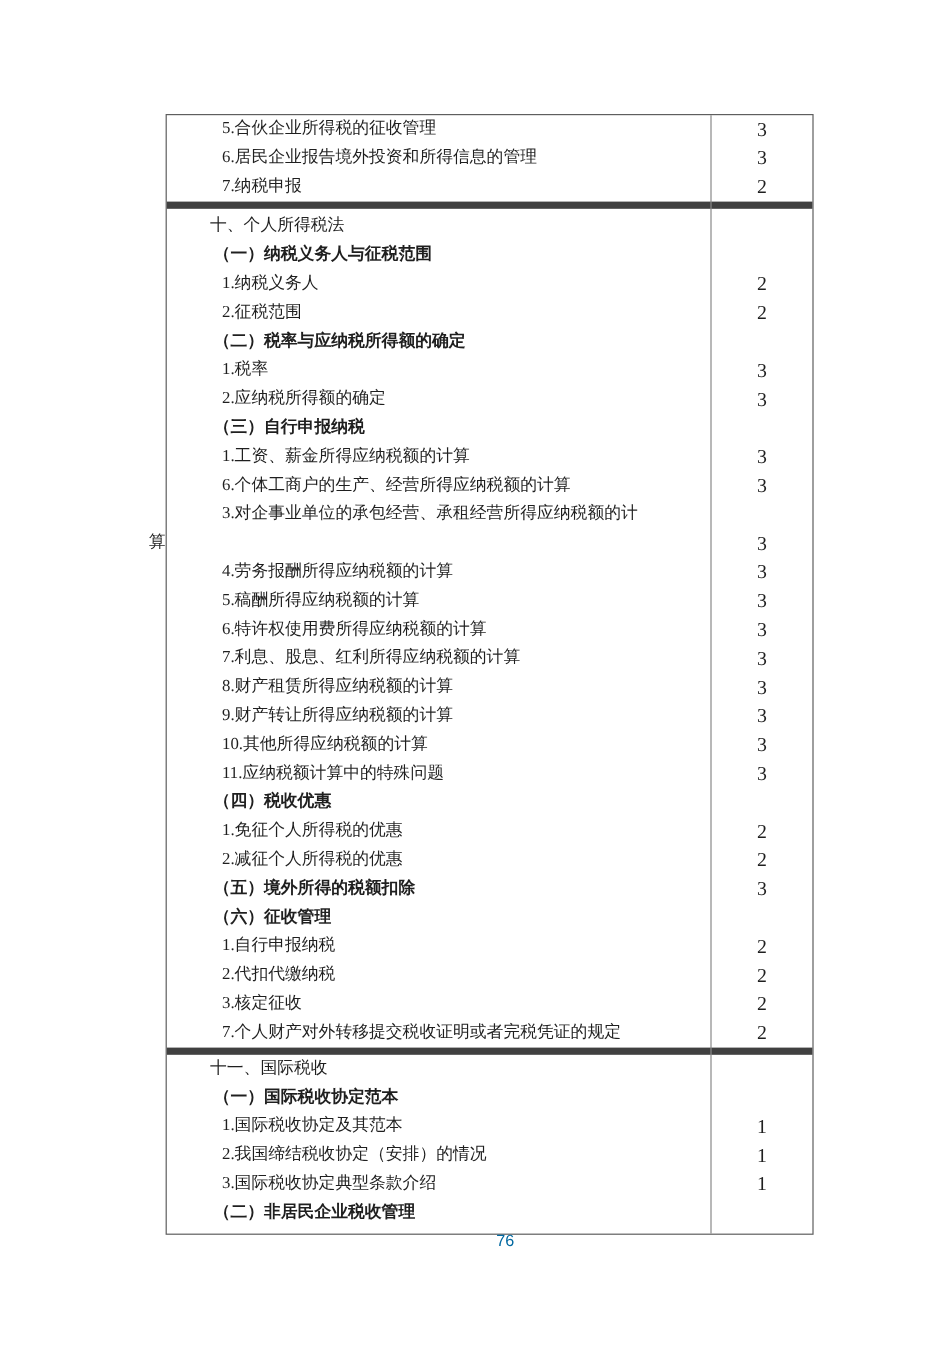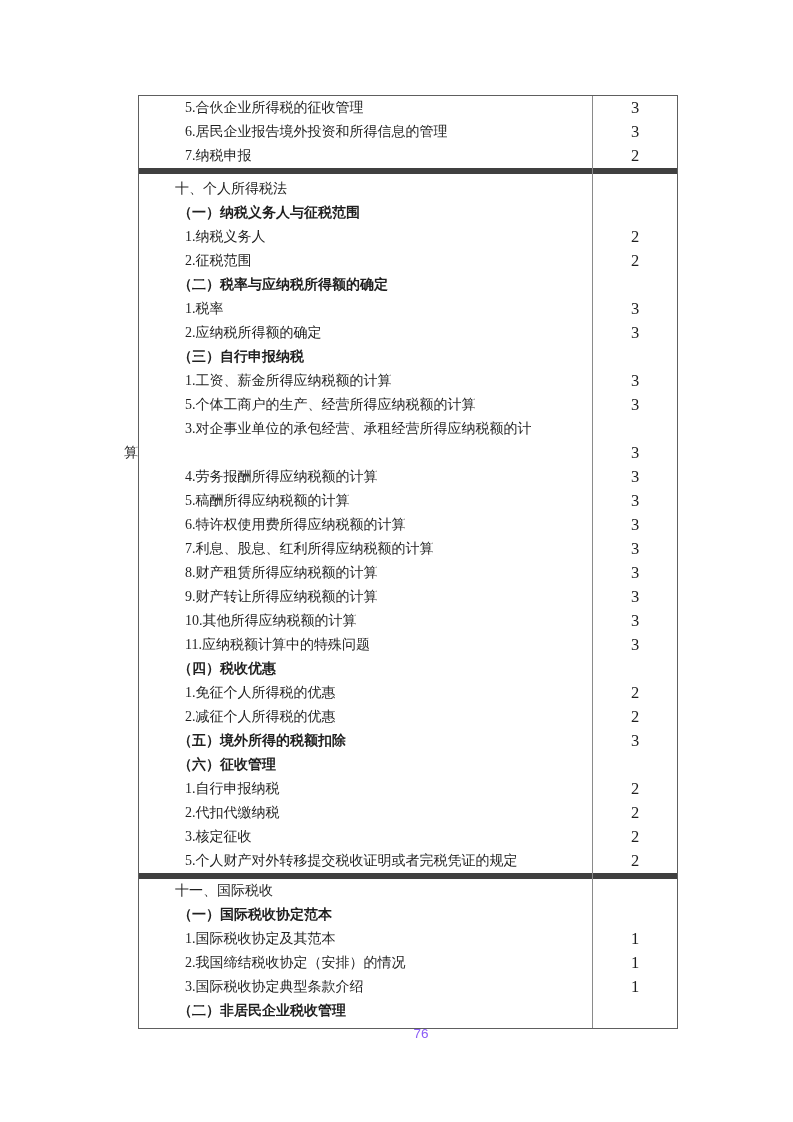--- a/index.html
+++ b/index.html
@@ -70,21 +70,21 @@
     align-items: flex-end;
     justify-content: center;
   }
   .page-number {
     position: absolute;
     top: 1026px;
     left: 421px;
     transform: translateX(-50%);
     font-family: "Liberation Sans", "DejaVu Sans", sans-serif;
     font-size: 13.5px;
-    color: #8b5cf6;
+    color: #0369a1;
   }
 </style>
 </head>
 <body>
 
 <div class="page">
   <div class="doc-table">
 
     <div class="section sec-top">
         <div class="row">
@@ -156,21 +156,21 @@
           <div class="cell-value"><span></span></div>
         </div>
         <div class="row">
           <div class="cell-text">
             <div class="line level-item">1.工资、薪金所得应纳税额的计算</div>
           </div>
           <div class="cell-value"><span>3</span></div>
         </div>
         <div class="row">
           <div class="cell-text">
-            <div class="line level-item">5.个体工商户的生产、经营所得应纳税额的计算</div>
+            <div class="line level-item">6.个体工商户的生产、经营所得应纳税额的计算</div>
           </div>
           <div class="cell-value"><span>3</span></div>
         </div>
         <div class="row row-wrap">
           <div class="cell-text">
             <div class="line level-item">3.对企事业单位的承包经营、承租经营所得应纳税额的计</div>
             <div class="line level-item wrap-line">算</div>
           </div>
           <div class="cell-value">
             <span>3</span>
@@ -267,21 +267,21 @@
           <div class="cell-value"><span>2</span></div>
         </div>
         <div class="row">
           <div class="cell-text">
             <div class="line level-item">3.核定征收</div>
           </div>
           <div class="cell-value"><span>2</span></div>
         </div>
         <div class="row">
           <div class="cell-text">
-            <div class="line level-item">5.个人财产对外转移提交税收证明或者完税凭证的规定</div>
+            <div class="line level-item">7.个人财产对外转移提交税收证明或者完税凭证的规定</div>
           </div>
           <div class="cell-value"><span>2</span></div>
         </div>
       </div>
       <div class="section sec-bottom">
         <div class="row">
           <div class="cell-text">
             <div class="line level-section">十一、国际税收</div>
           </div>
           <div class="cell-value"><span></span></div>

